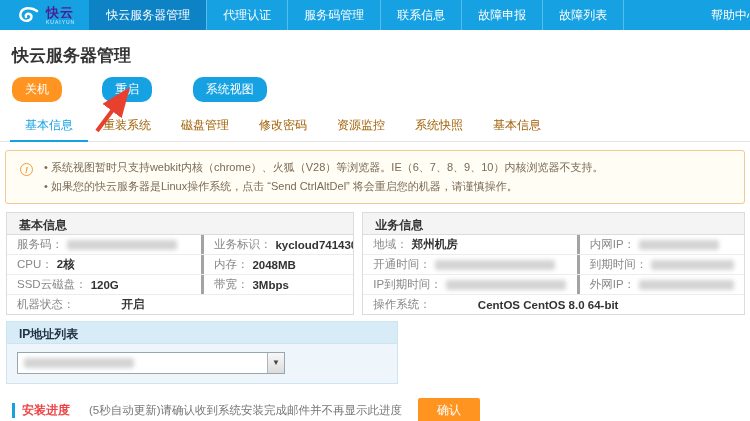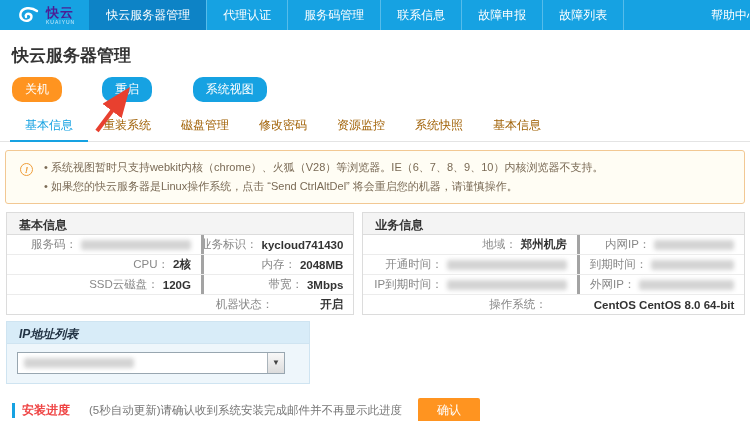--- a/index.html
+++ b/index.html
@@ -60,33 +60,33 @@
   .notice-line{ font-size:11px; color:#7a6a55; line-height:19px; white-space:nowrap; }
   
   .panels{ display:flex; gap:8px; margin:8px 6px 0; }
   .panel{ flex:1; border:1px solid #dcdcdc; background:#fff; }
   .panel-hd{
     background:#f4f4f4; border-bottom:1px solid #dcdcdc; padding:4px 12px;
     font-weight:bold; font-size:12px; color:#333; height:22px;
   }
   .prow{ display:flex; border-bottom:1px solid #ececec; min-height:19px; align-items:center; }
   .prow:last-child{ border-bottom:none; }
-  .cell{ padding:2px 10px; font-size:11.5px; display:flex; align-items:center; overflow:hidden; white-space:nowrap;justify-content:flex-end; }
+  .cell{ padding:2px 10px; font-size:11.5px; display:flex; align-items:center; overflow:hidden; white-space:nowrap; }
   .c1{ width:56%; }
   .c2{ flex:1; border-left:3px solid #a3a3a3; }
   .cfull{ width:100%;gap:43px; }
   .lbl{ color:#888; margin-right:4px; }
   .val{ color:#333; font-weight:bold; }
   .redact{
     display:inline-block; height:10px; border-radius:2px; background:#d4d4d4;
     filter:blur(2px); vertical-align:middle;
   }
   .w80{width:80px;} .w95{width:95px;} .w110{width:110px;} .w120{width:120px;}
   
-  .ip-panel{ width:304px; margin:6px 0 0 6px; border:1px solid #cfe4f1; background:#eef6fb;font-style:italic; }
+  .ip-panel{ width:392px; margin:6px 0 0 6px; border:1px solid #cfe4f1; background:#eef6fb; }
   .ip-hd{
     background:#d8ecf8; border-bottom:1px solid #cfe4f1; padding:4px 12px;
     font-weight:bold; font-size:12px; color:#234; height:22px;
   }
   .ip-body{ padding:8px 10px 9px; }
   .select{
     width:268px; height:22px; background:#fff; border:1px solid #98a6b0; display:flex;
     align-items:center; padding-left:6px; cursor:pointer;
   }
   .select-btn{

